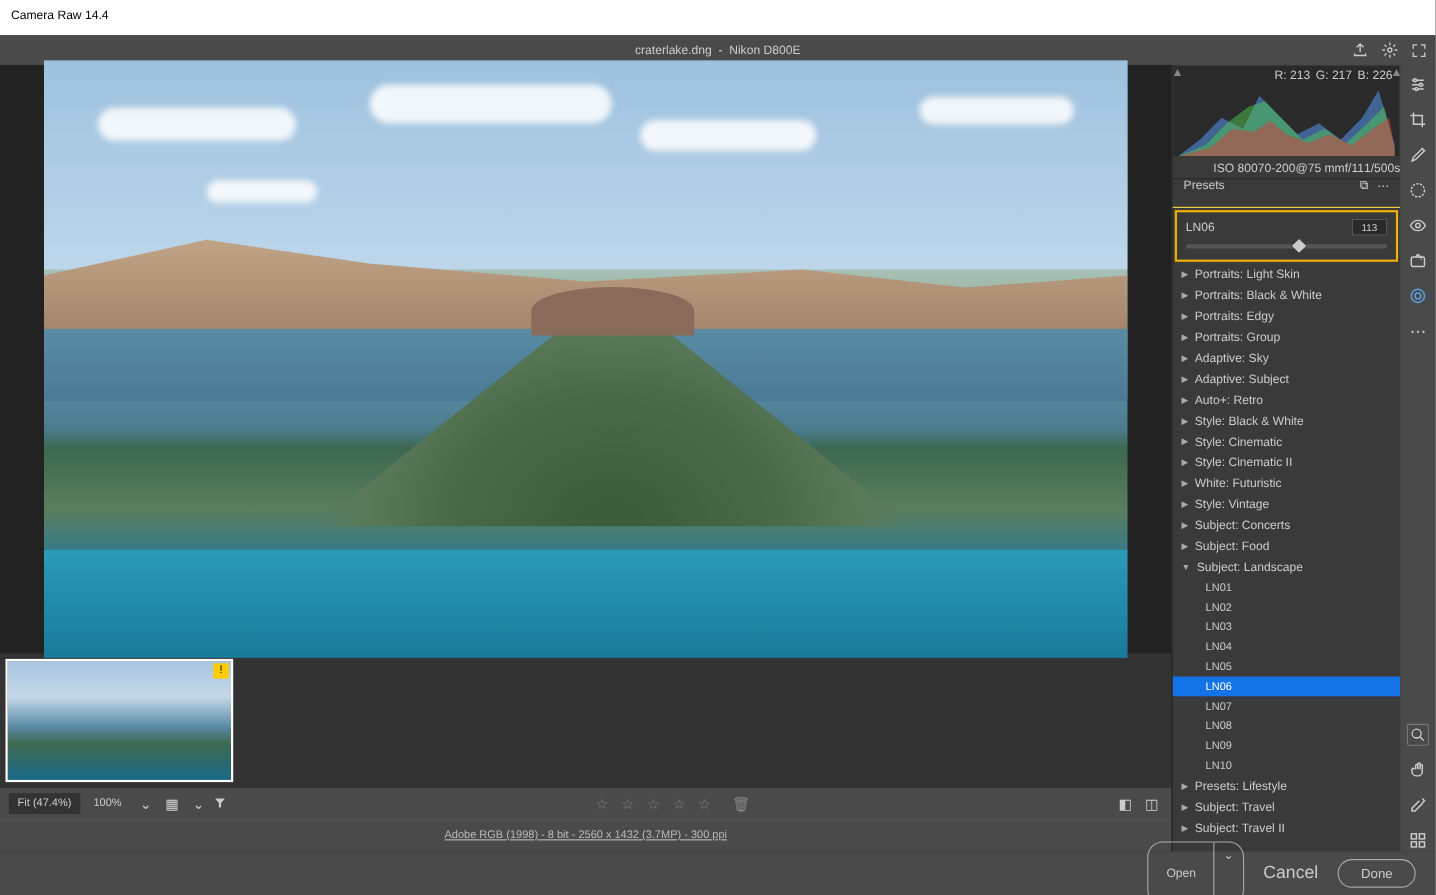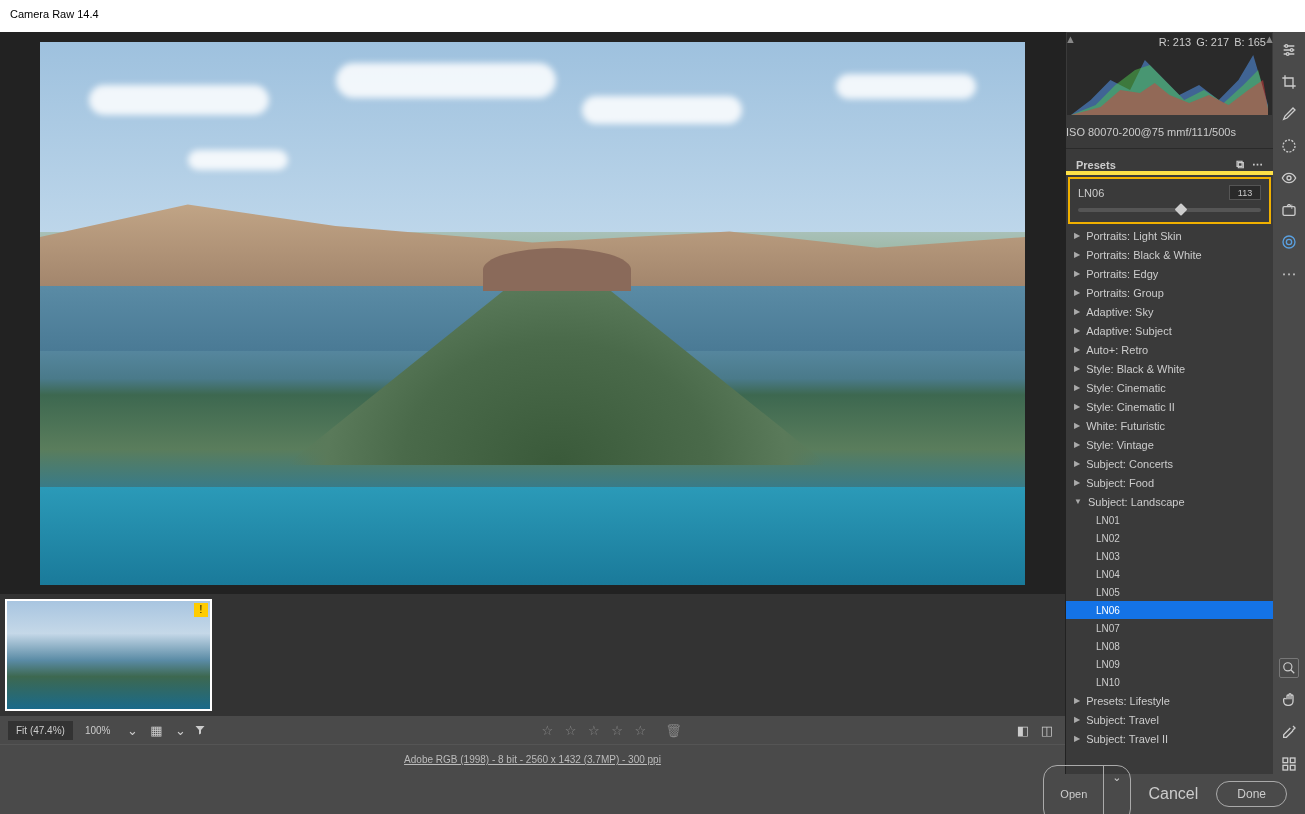--- a/index.html
+++ b/index.html
@@ -41,22 +41,22 @@
 .btn.split span:first-child{padding:22px 16px;border-right:1px solid #aaa}
 .btn.split span:last-child{padding:5px 8px}
 .txt-btn{cursor:pointer;font-size:16px}
 .right-panel{width:208px;background:#3a3a3a;display:flex;flex-direction:column;border-left:1px solid #222}
 .histo-wrap{height:82px;background:#2a2a2a;position:relative;margin:1px}
 .histo-clip{position:absolute;top:0;width:10px;height:10px;color:#888}
 .histo-clip.l{left:-2px}.histo-clip.r{right:-2px}
 .rgb{position:absolute;top:3px;right:6px;font-size:9px;color:#aaa}
 .histo{position:absolute;bottom:0;left:4px;right:4px;height:70px}
 .histo svg{width:100%;height:100%}
-.meta{height:33px;background:#3a3a3a;display:flex;justify-content:flex-start;align-items:center;font-size:9px;color:#aaa;border-bottom:1px solid #2a2a2a}
-.panel-header{height:26px;display:flex;align-items:flex-end;padding:0 10px;font-size:11px;font-weight:700;border-bottom:4px solid #fde047}
+.meta{height:20px;background:#3a3a3a;display:flex;justify-content:flex-end;align-items:center;font-size:9px;color:#aaa;border-bottom:1px solid #2a2a2a}
+.panel-header{height:26px;display:flex;align-items:flex-start;padding:0 10px;font-size:11px;font-weight:400;border-bottom:1px solid #fde047}
 .panel-header .ph-icons{margin-left:auto;display:flex;gap:8px;color:#aaa;font-size:12px}
 .amount-box{border:2px solid #f0b000;padding:6px 8px 10px;margin:2px}
 .amount-row{display:flex;justify-content:space-between;align-items:center;font-size:10px}
 .amount-val{width:32px;height:15px;background:#2a2a2a;border:1px solid #555;text-align:center;font-size:9px;line-height:14px}
 .slider{height:4px;background:#555;margin-top:8px;position:relative;border-radius:2px}
 .slider-thumb{position:absolute;top:-3px;width:9px;height:9px;background:#ccc;border-radius:1px;transform:translateX(-50%) rotate(45deg)}
 .preset-list{flex:1;overflow-y:auto}
 .preset-group{height:19px;display:flex;align-items:center;padding:0 8px;font-size:10px;cursor:pointer;gap:6px}
 .tri{font-size:8px;color:#aaa}
 .preset-item{height:18px;display:flex;align-items:center;padding-left:30px;font-size:10px;cursor:pointer}
@@ -67,20 +67,43 @@
 .icon-rail span.active svg{stroke:#5aa0e0}
 .icon-rail span.active{color:#5aa0e0}
 svg{display:block}
 </style>
 </head>
 <body>
 
 <div class="titlebar">Camera Raw 14.4</div>
 
 <div class="app">
+  <div class="header">
+    <div class="header-title">
+      <span>craterlake.dng</span> &nbsp;-&nbsp; <span>Nikon D800E</span>
+    </div>
+    <div class="header-icons">
+      <span>
+        <svg width="15" height="15" viewBox="0 0 24 24" fill="none" stroke="#ccc" stroke-width="2">
+            <path d="M4 17v3h16v-3M12 3v12M7 8l5-5 5 5"></path>
+          </svg>
+      </span>
+      <span>
+        <svg width="15" height="15" viewBox="0 0 24 24" fill="none" stroke="#ccc" stroke-width="2">
+            <circle cx="12" cy="12" r="3"></circle>
+            <path d="M12 1v4M12 19v4M4.2 4.2l2.8 2.8M17 17l2.8 2.8M1 12h4M19 12h4M4.2 19.8L7 17M17 7l2.8-2.8"></path>
+          </svg>
+      </span>
+      <span>
+        <svg width="14" height="14" viewBox="0 0 24 24" fill="none" stroke="#ccc" stroke-width="2">
+            <path d="M3 9V3h6M21 9V3h-6M3 15v6h6M21 15v6h-6"></path>
+          </svg>
+      </span>
+    </div>
+  </div>
 
   <div class="main">
     <div class="canvas-area">
       <div class="canvas">
         <div class="photo">
           <div class="sky"></div>
           <div class="cloud c1"></div>
             <div class="cloud c2"></div>
             <div class="cloud c3"></div>
             <div class="cloud c4"></div>
@@ -113,21 +136,21 @@
         <div class="bb-icon">◫</div>
       </div>
       <div class="info-bar">Adobe RGB (1998) - 8 bit - 2560 x 1432 (3.7MP) - 300 ppi</div>
     </div>
 
     <div class="right-panel">
       <div class="histo-wrap">
         <span class="histo-clip l">▲</span>
         <span class="histo-clip r">▲</span>
         <div class="rgb">
-          <span>R: 213</span>&nbsp;&nbsp;<span>G: 217</span>&nbsp;&nbsp;<span>B: 165</span>
+          <span>R: 213</span>&nbsp;&nbsp;<span>G: 217</span>&nbsp;&nbsp;<span>B: 226</span>
         </div>
         <div class="histo">
           <svg viewBox="0 0 200 70" preserveAspectRatio="none">
             <path d="M0 70 L20 55 L40 35 L60 45 L75 15 L90 30 L110 50 L130 40 L150 55 L170 35 L185 10 L200 60 L200 70 Z" fill="rgba(80,140,220,0.6)"></path>
             <path d="M0 70 L25 60 L45 40 L65 25 L80 20 L95 35 L115 55 L135 45 L155 58 L175 40 L190 25 L200 62 L200 70 Z" fill="rgba(80,200,80,0.5)"></path>
             <path d="M0 70 L30 62 L50 45 L70 48 L85 38 L100 50 L120 58 L140 50 L160 60 L180 45 L195 35 L200 64 L200 70 Z" fill="rgba(220,60,60,0.5)"></path>
           </svg>
         </div>
       </div>
       <div class="meta">

